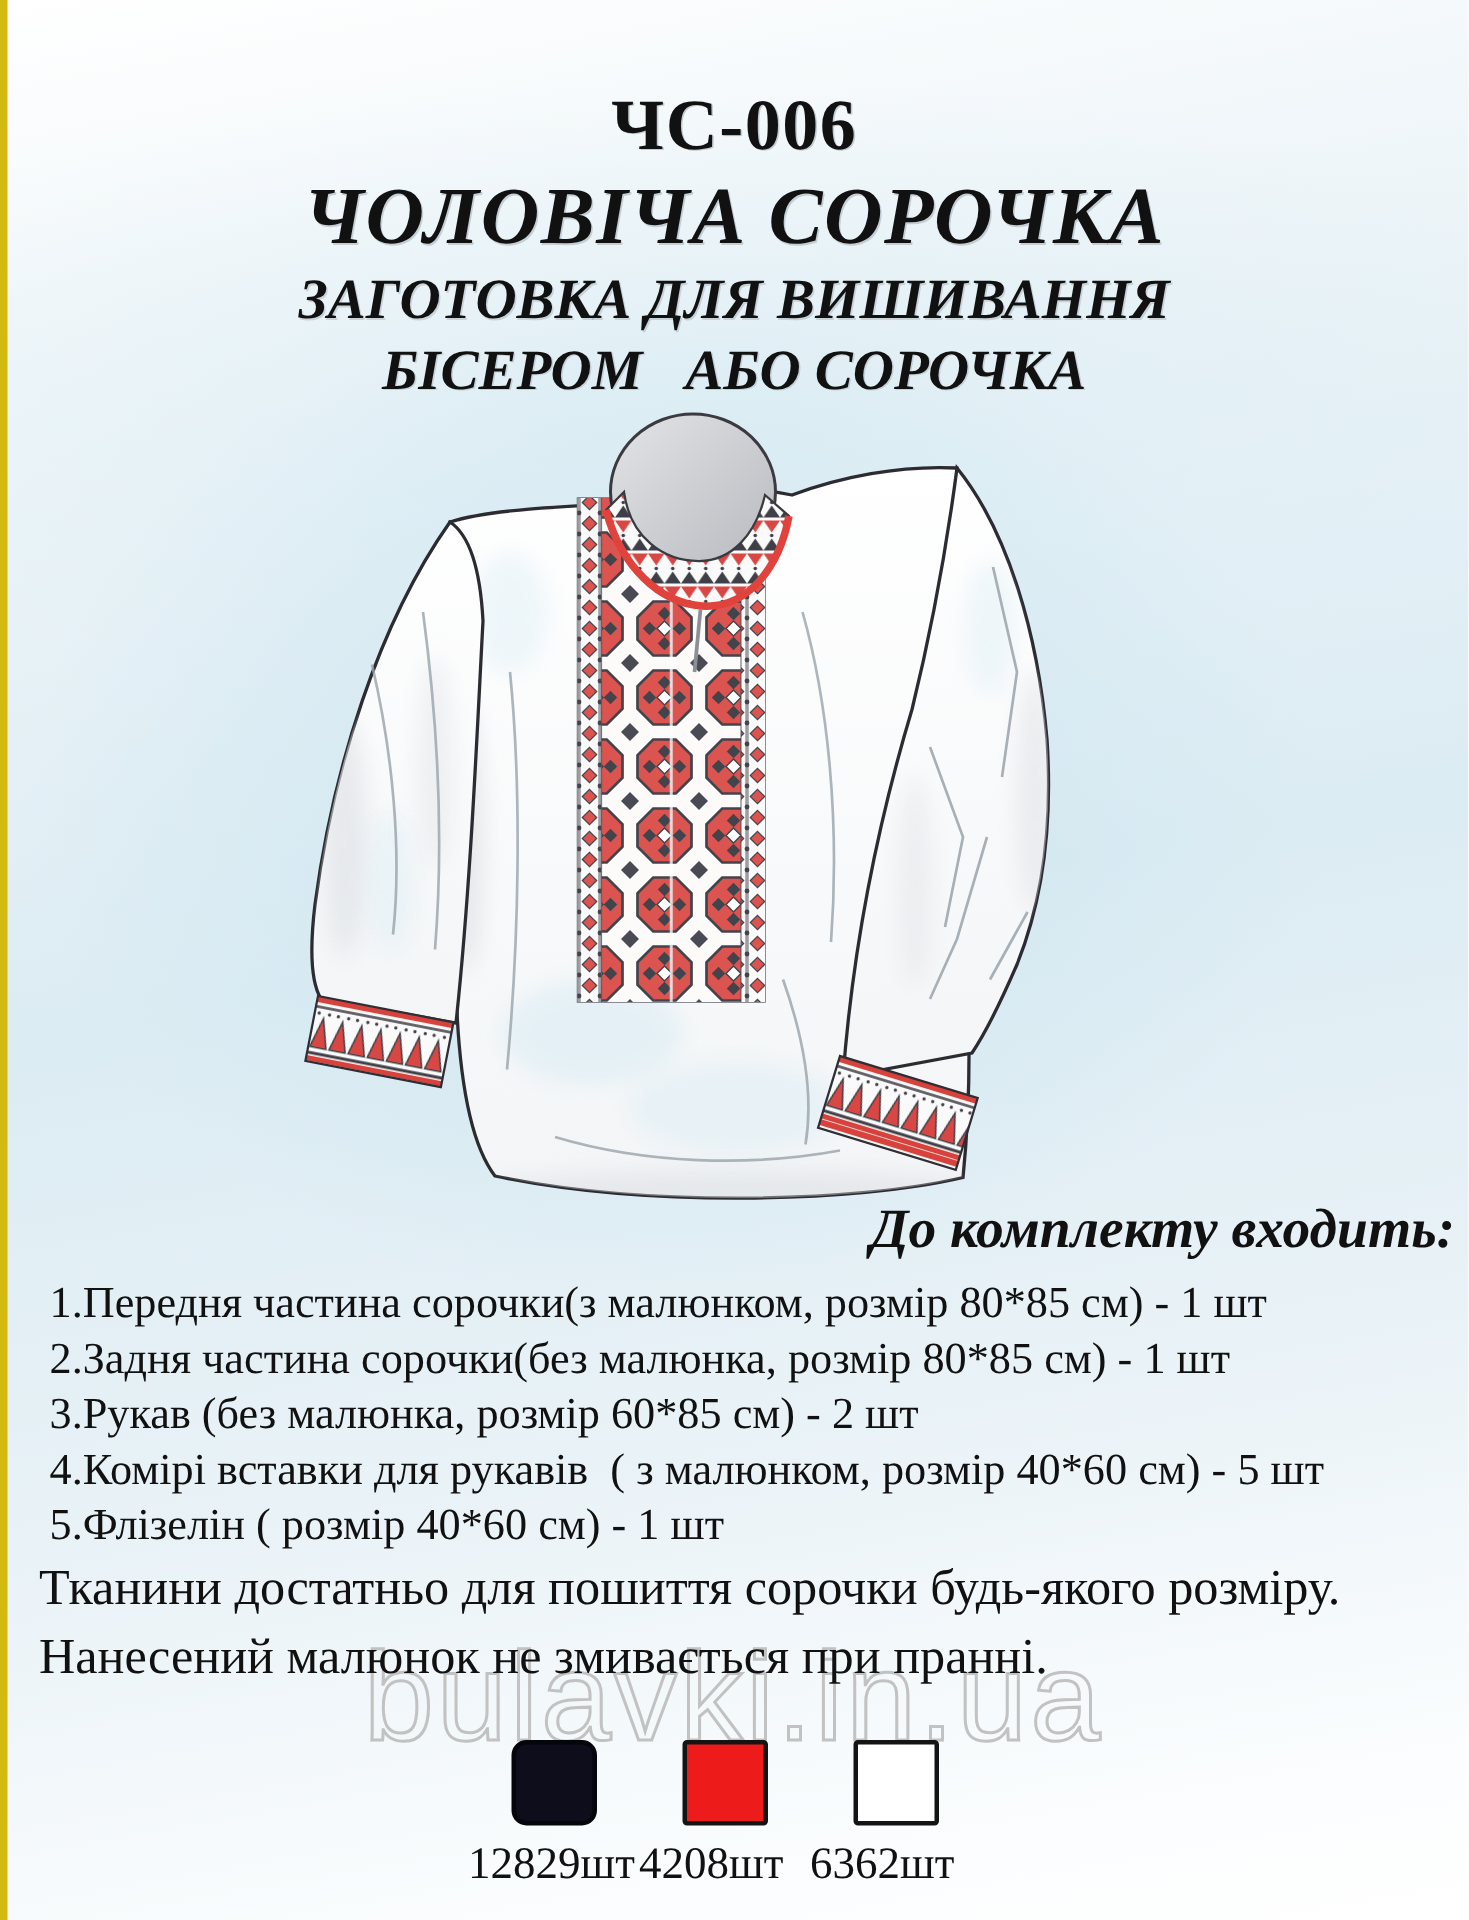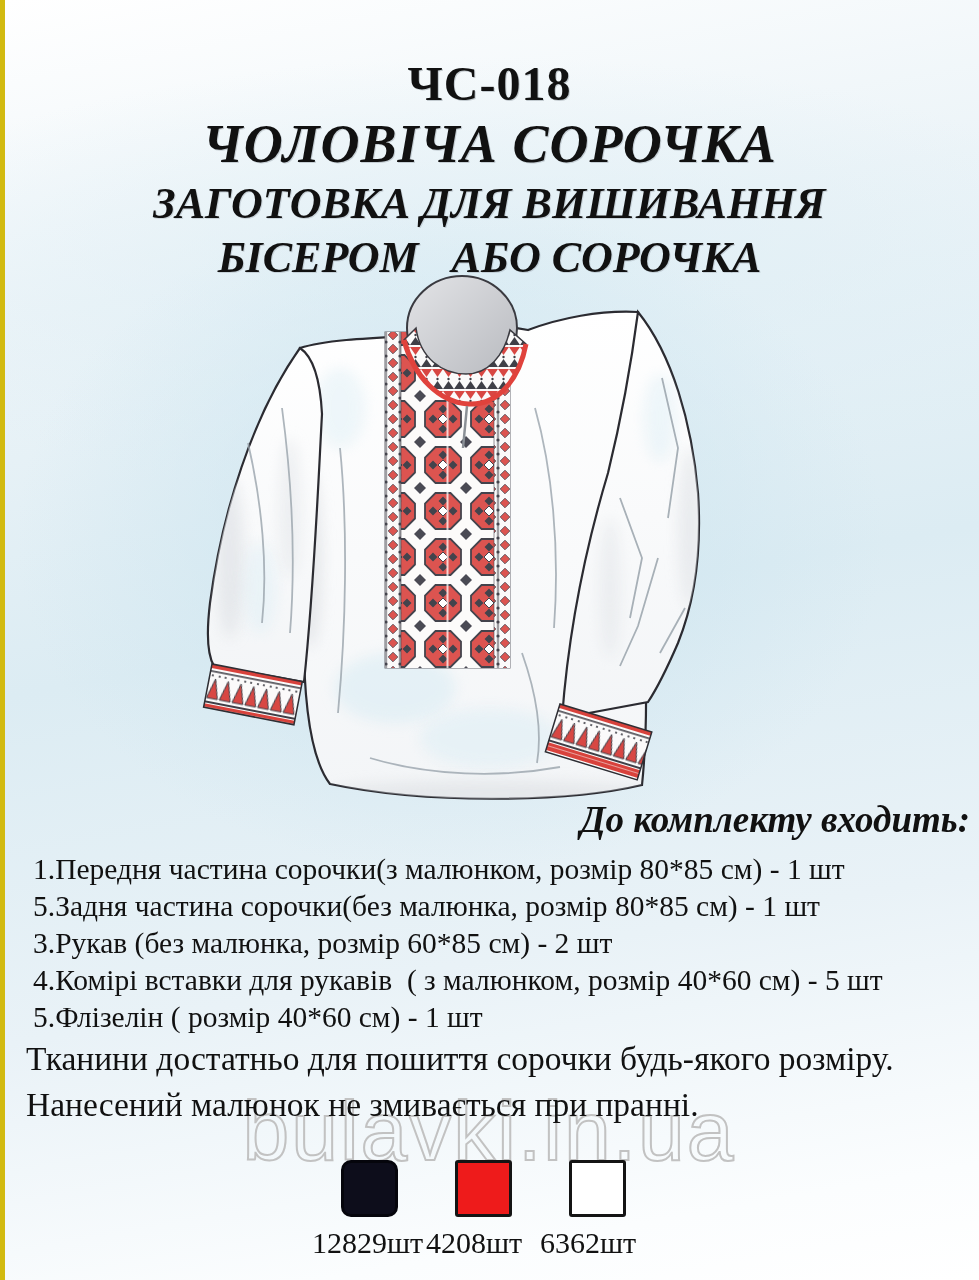--- a/index.html
+++ b/index.html
@@ -11,21 +11,21 @@
     color:#111;
     background:
       radial-gradient(ellipse 620px 480px at 46% 42%, rgba(203,228,239,.9) 0%, rgba(203,228,239,0) 70%),
       radial-gradient(ellipse 900px 300px at 50% 22%, rgba(222,238,245,.85) 0%, rgba(222,238,245,0) 75%),
       linear-gradient(170deg,#ffffff 0%,#ecf4f8 22%,#dcecf3 48%,#e9f2f7 72%,#fbfdfe 92%,#ffffff 100%);
   }
   .edge-strip{position:absolute;left:0;top:0;width:5px;height:100%;z-index:20;}
   .header{position:absolute;top:56px;left:0;width:100%;text-align:center;z-index:5;}
   .code{font-size:48px;font-weight:700;letter-spacing:1px;text-shadow:1px 1px 0 rgba(110,120,130,.35);}
   .title{font-size:54px;font-weight:700;font-style:italic;margin-top:2px;letter-spacing:1px;text-shadow:1px 1px 0 rgba(110,120,130,.3);text-align:center;}
-  .subtitle{font-size:44px;font-weight:700;font-style:italic;margin-top:3px;white-space:pre;text-shadow:1px 1px 0 rgba(110,120,130,.25);}
+  .subtitle{font-size:38px;font-weight:700;font-style:italic;margin-top:3px;white-space:pre;text-shadow:1px 1px 0 rgba(110,120,130,.25);}
   .shirt{position:absolute;left:190px;top:258px;width:520px;height:550px;z-index:2;}
   .kit{position:absolute;left:30px;top:798px;width:940px;z-index:5;}
   .kit-heading{font-size:37px;font-weight:700;font-style:italic;margin:0 0 10px 0;text-align:right;}
   .kit-item{font-size:29.5px;line-height:37px;white-space:pre-wrap;padding-left:3px;}
   .notes{position:absolute;left:26px;top:1036px;width:930px;z-index:6;}
   .note-line{font-size:33.5px;line-height:46px;margin:0;}
   .watermark-svg{position:absolute;left:0;top:1062px;width:979px;height:115px;z-index:3;}
   .watermark-svg text{font-family:"Liberation Sans","DejaVu Sans",sans-serif;letter-spacing:2px;}
   .swatch-row{position:absolute;left:312px;top:1160px;display:flex;z-index:6;}
   .swatch-cell{width:114px;text-align:left;}
@@ -36,21 +36,21 @@
   .swatch-qty{font-size:30px;margin-top:9px;}
 </style>
 </head>
 <body>
 
 <div class="page">
 
   <div class="edge-strip" style="background-color: rgb(210, 186, 16);"></div>
 
   <div class="header">
-    <div class="code">ЧС-018</div>
+    <div class="code">ЧС-006</div>
     <div class="title">ЧОЛОВІЧА СОРОЧКА</div>
     <div class="subtitle">ЗАГОТОВКА ДЛЯ ВИШИВАННЯ</div>
     <div class="subtitle">БІСЕРОМ   АБО СОРОЧКА</div>
   </div>
 
   <svg class="shirt" viewBox="0 0 520 550" xmlns="http://www.w3.org/2000/svg">
     <defs>
       <linearGradient id="gBody" x1="0" y1="0" x2="0" y2="1">
         <stop offset="0" stop-color="#ffffff"></stop>
           <stop offset="1" stop-color="#f3f5f7"></stop>
@@ -183,21 +183,21 @@
     </g>
   </svg>
 
   <svg class="watermark-svg" viewBox="0 0 979 115" xmlns="http://www.w3.org/2000/svg">
     <text x="489" y="98" text-anchor="middle" font-size="84" fill="none" stroke="#c2c2c2" stroke-width="2">bulavki.in.ua</text>
   </svg>
 
   <div class="kit">
     <h2 class="kit-heading">До комплекту входить:</h2>
     <div class="kit-item">1.Передня частина сорочки(з малюнком, розмір 80*85 см) - 1 шт</div>
-    <div class="kit-item">5.Задня частина сорочки(без малюнка, розмір 80*85 см) - 1 шт</div>
+    <div class="kit-item">2.Задня частина сорочки(без малюнка, розмір 80*85 см) - 1 шт</div>
     <div class="kit-item">3.Рукав (без малюнка, розмір 60*85 см) - 2 шт</div>
     <div class="kit-item">4.Комірі вставки для рукавів  ( з малюнком, розмір 40*60 см) - 5 шт</div>
     <div class="kit-item">5.Флізелін ( розмір 40*60 см) - 1 шт</div>
   </div>
 
   <div class="notes">
     <p class="note-line">Тканини достатньо для пошиття сорочки будь-якого розміру.</p>
     <p class="note-line">Нанесений малюнок не змивається при пранні.</p>
   </div>
 

